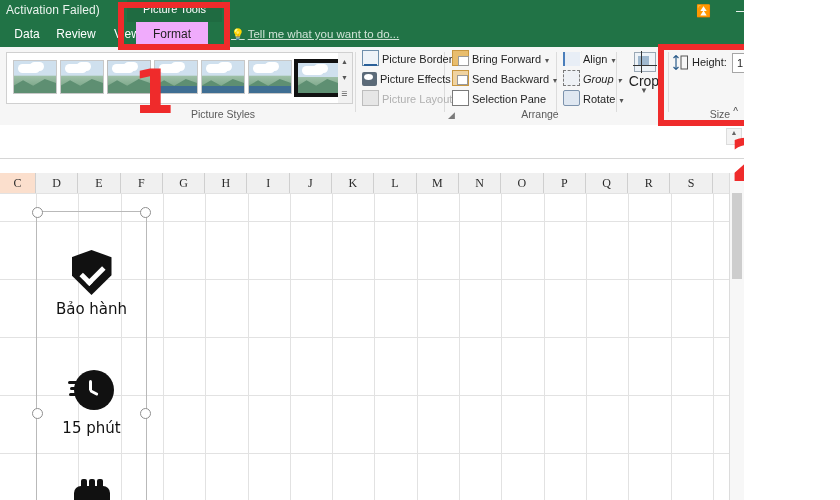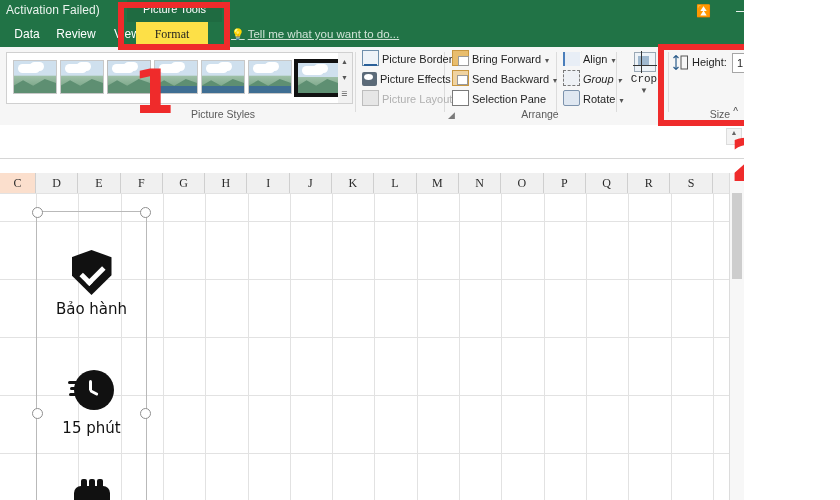--- a/index.html
+++ b/index.html
@@ -38,21 +38,21 @@
   
   .tabrow{
     position:absolute;left:0;top:22px;width:840px;height:25px;
     background:#217346;
   }
   .tab{
     position:absolute;top:0;height:25px;line-height:25px;
     font-size:12px;color:#ffffff;text-align:center;white-space:nowrap;
   }
   .tab.active{
-    background:#fde047;color:#1f1f1f;font-family:Liberation Serif, serif;
+    background:#f0abfc;color:#1f1f1f;
   }
   .tellme{
     position:absolute;left:231px;top:0;height:25px;line-height:25px;
     font-size:11.5px;color:#cfe3d7;white-space:nowrap;text-decoration:underline;
   }
   .tellme .bulb{color:#f4d76a;font-size:11px;margin-right:3px;}
   .share{
     position:absolute;right:4px;top:26px;height:18px;line-height:18px;
     font-size:11.5px;color:#ffffff;white-space:nowrap;
   }
@@ -153,21 +153,21 @@
 
   
   .crop-btn{position:absolute;left:623px;top:50px;width:42px;height:56px;text-align:center;}
   .crop-ico{
     position:absolute;left:11px;top:2px;width:20px;height:18px;
     background:#eef3f8;border:1px solid #9aa8b5;
   }
   .crop-ico:before{content:"";position:absolute;left:3px;top:3px;width:11px;height:9px;background:#9fb8cf;}
   .crop-line-v{position:absolute;left:6px;top:-2px;width:1px;height:22px;background:#333;}
   .crop-line-h{position:absolute;left:-2px;top:12px;width:24px;height:1px;background:#333;}
-  .crop-label{position:absolute;left:0;top:23px;width:42px;font-size:11px;color:#1f1f1f;font-family:Liberation Mono, monospace;}
+  .crop-label{position:absolute;left:0;top:23px;width:42px;font-size:14px;color:#1f1f1f;}
   .crop-caret{position:absolute;left:0;top:36px;width:42px;font-size:8px;color:#555;}
 
   
   .size-row{position:absolute;height:20px;}
   .size-ico{
     position:absolute;left:0;top:2px;width:17px;height:15px;
   }
   .size-lbl{
     position:absolute;left:20px;top:2px;font-size:11px;color:#1f1f1f;
     line-height:15px;white-space:nowrap;

